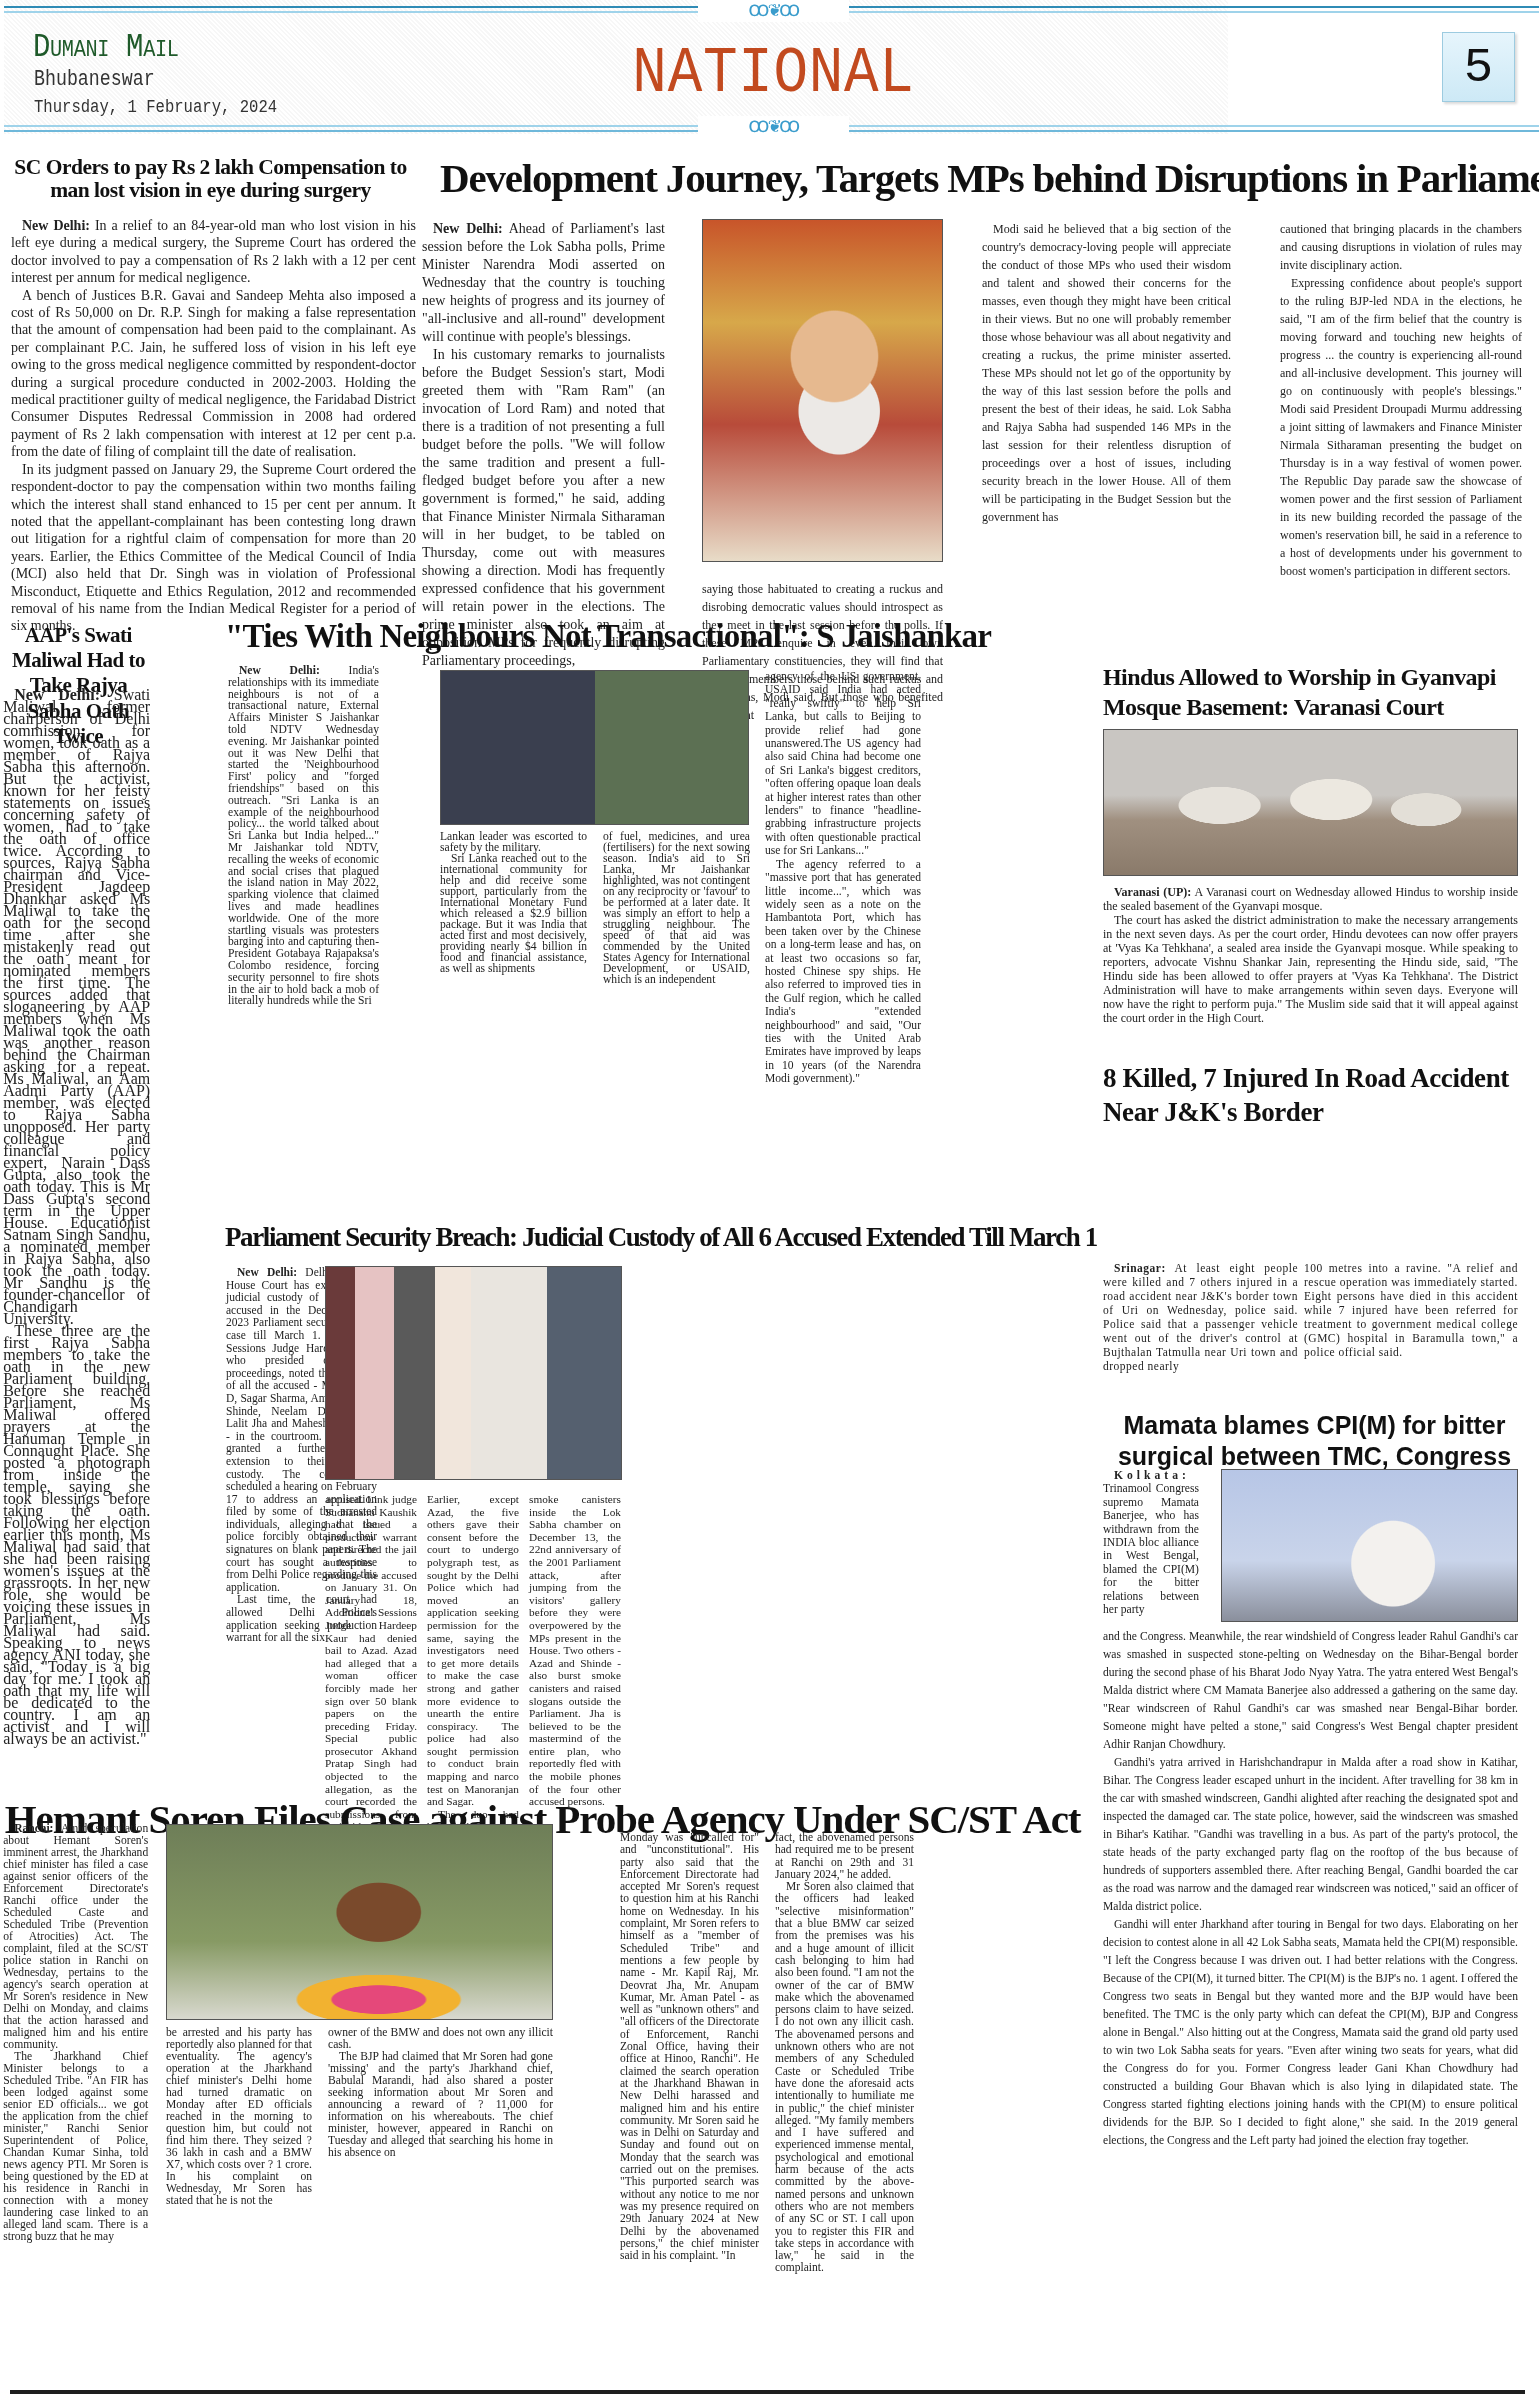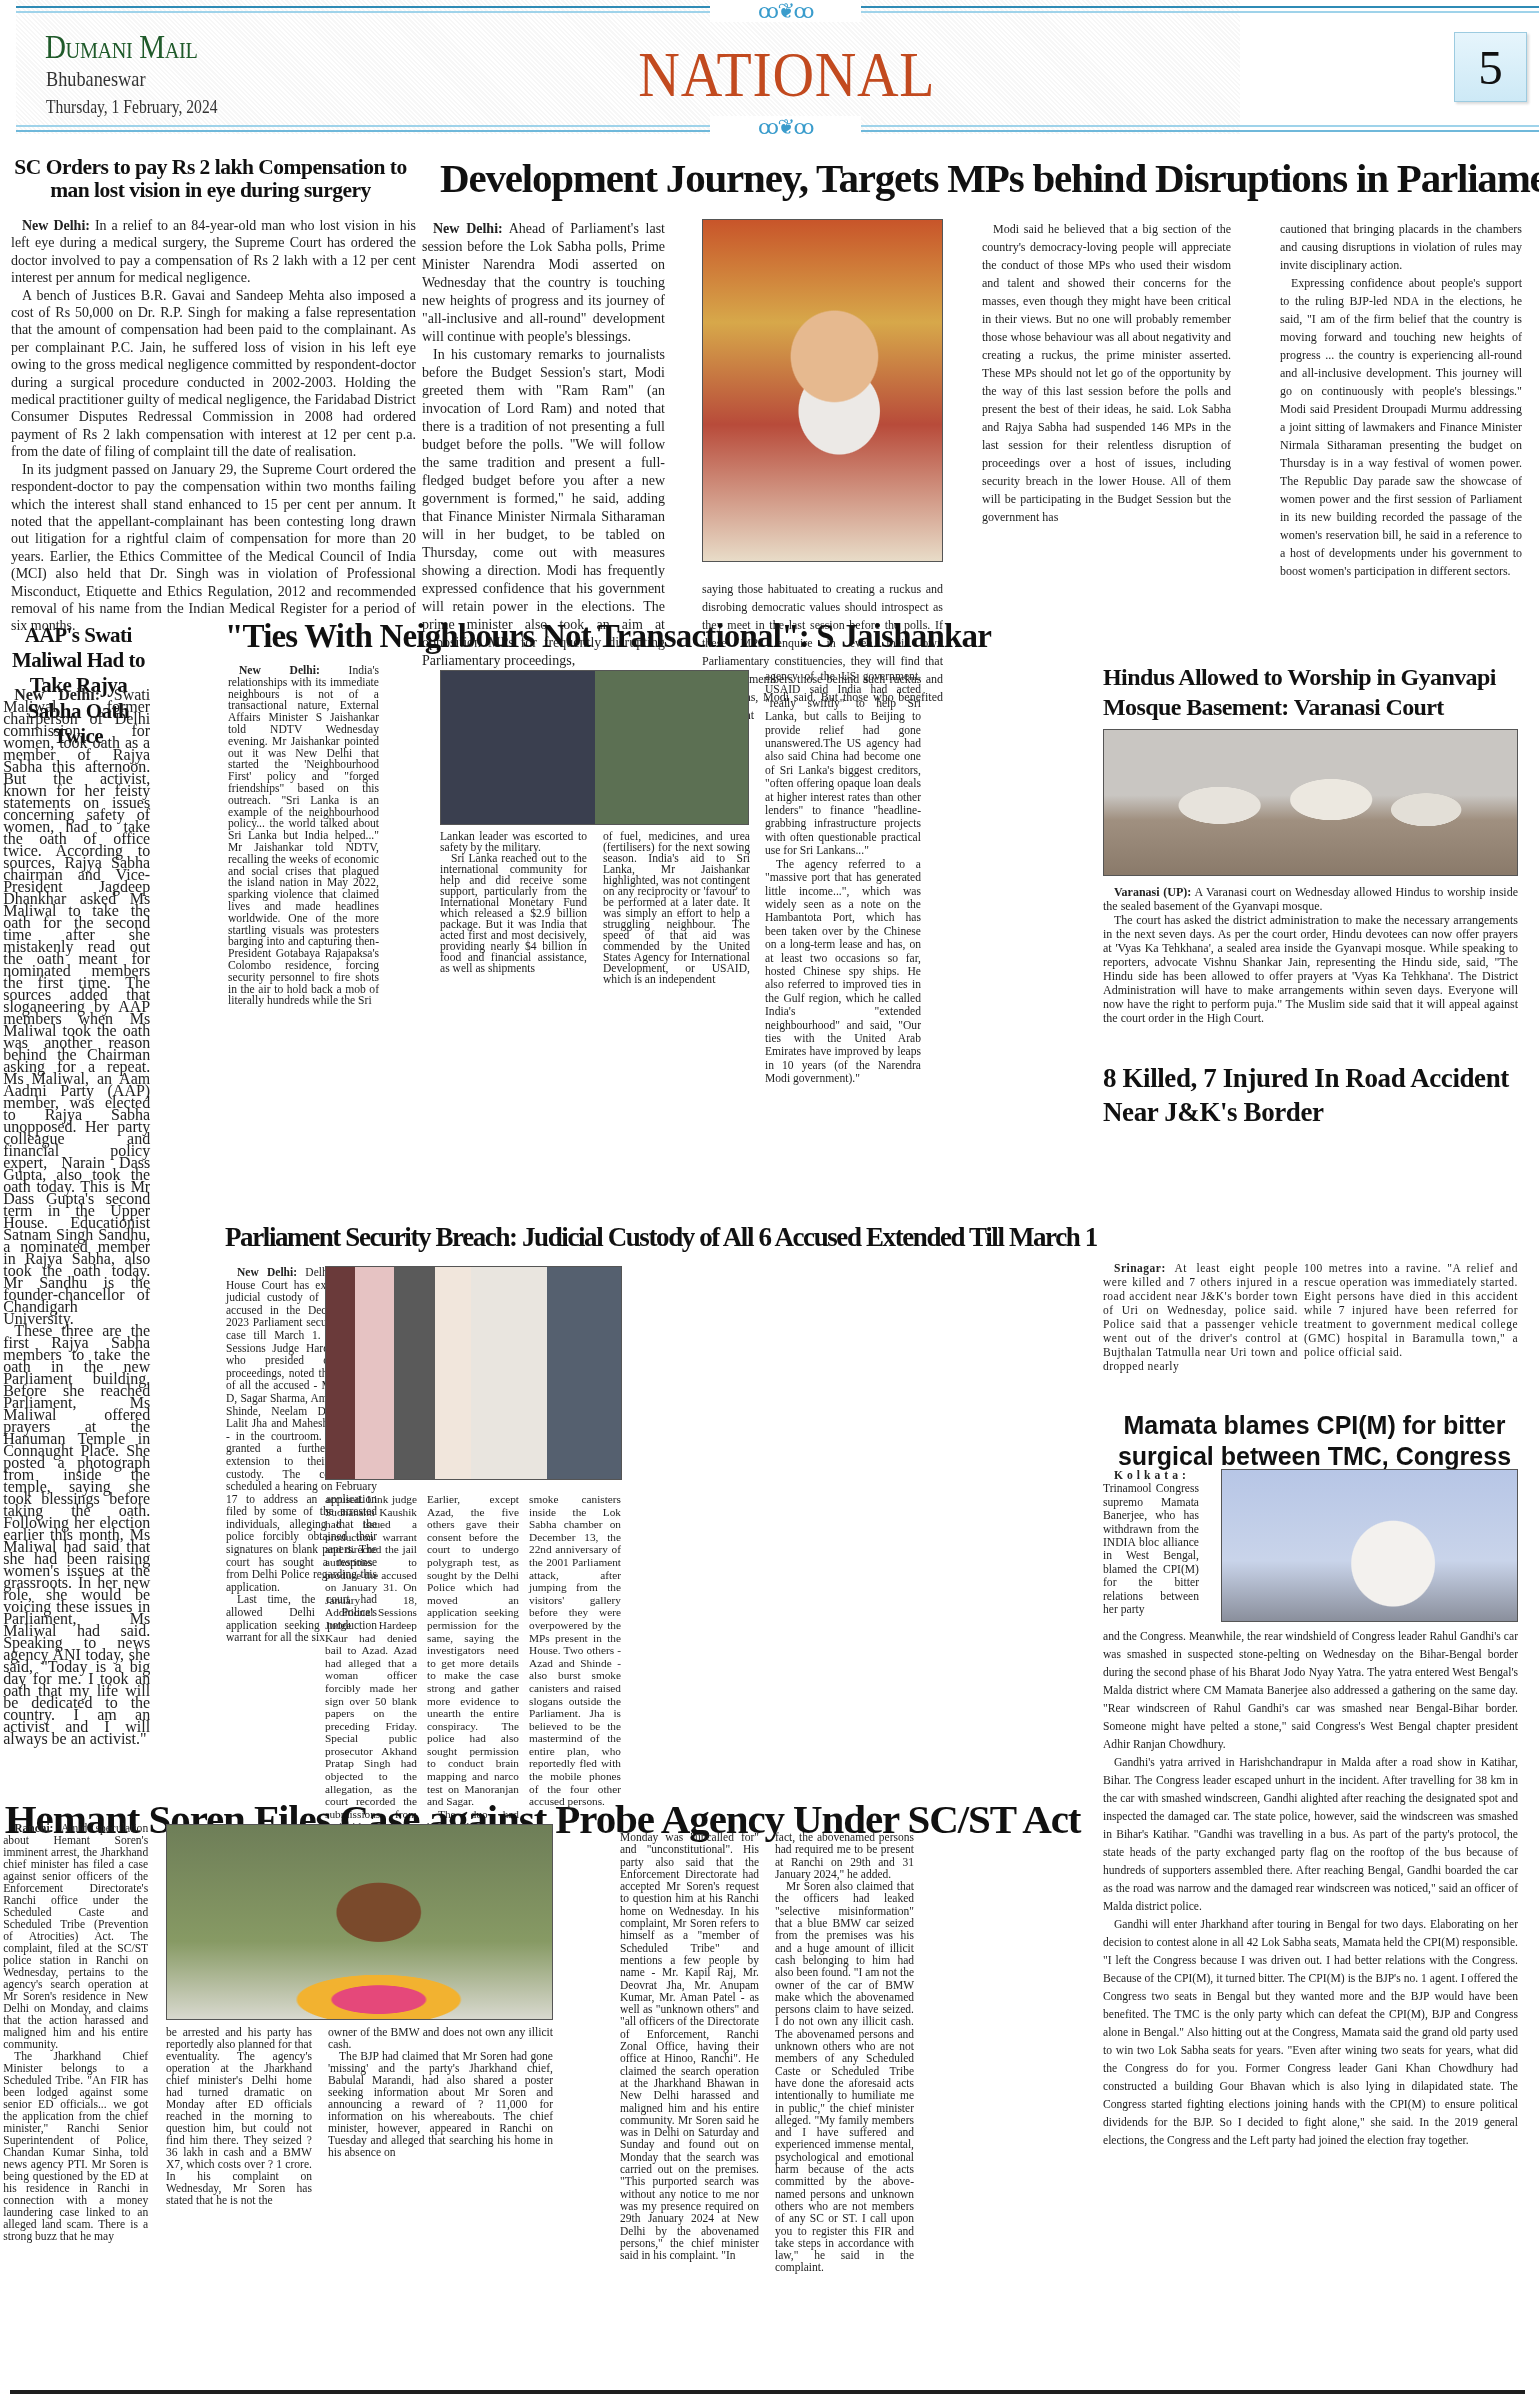--- a/index.html
+++ b/index.html
@@ -1,22 +1,22 @@
 <!DOCTYPE html>
 <html style="font-size:12.8px"><head>
 <meta charset="utf-8">
 <style>
   * { box-sizing: border-box; margin: 0; padding: 0; }
   html, body { width: 1540px; height: 2401px; background: #ffffff; }
   body { position: relative; font-family: "Liberation Serif", "DejaVu Serif", serif; color: #1a1a1a; overflow: hidden; }
   .abs { position: absolute; }
 
   
-  .masthead { left: 16px; top: 0; width: 1224px; height: 134px;
-    background: repeating-linear-gradient(45deg, #f7f7f7 0 1.6px, #ffffff 1.6px 3.2px); }
+  .masthead { left: 4px; top: 0; width: 1224px; height: 134px;
+    background: repeating-linear-gradient(45deg, #f7f7f7 0 1.6px, #ffffff 1.6px 3.2px); font-family: Liberation Mono, monospace; }
   .rule { position: absolute; left: 0; width: 1540px; }
   .rule-top1 { top: 6.4px; height: 1.6px; background: #2f8bb5; }
   .rule-top2 { top: 11px; height: 2.4px; background: #9fd3ea; }
   .rule-bot1 { top: 125px; height: 2.4px; background: #9fd3ea; }
   .rule-bot2 { top: 130px; height: 1.6px; background: #6fb8da; }
   .ornament { position: absolute; left: 694px; width: 151px; height: 22px; background: #fff;
     color: #3a9ccc; font-size: 21px; text-align: center; line-height: 22px; letter-spacing: -1.6px; }
   .orn-top { top: 0; }
   .orn-bot { top: 116px; }
   .brand { left: 29px; top: 29px; font-size: 33px; color: #1f5a2a; font-variant: small-caps; letter-spacing: -0.4px; transform: scaleX(0.88); transform-origin: left; }

